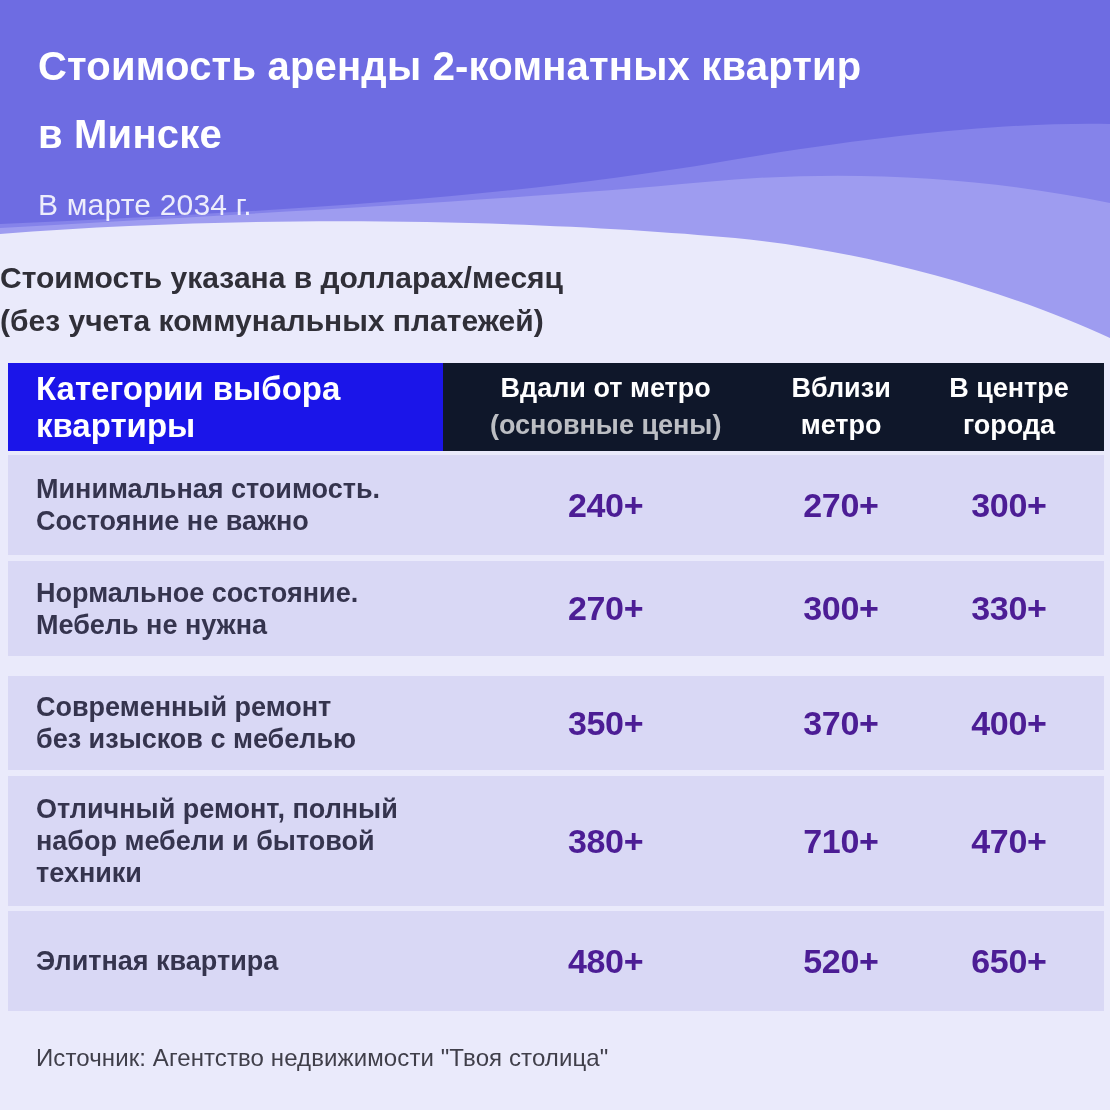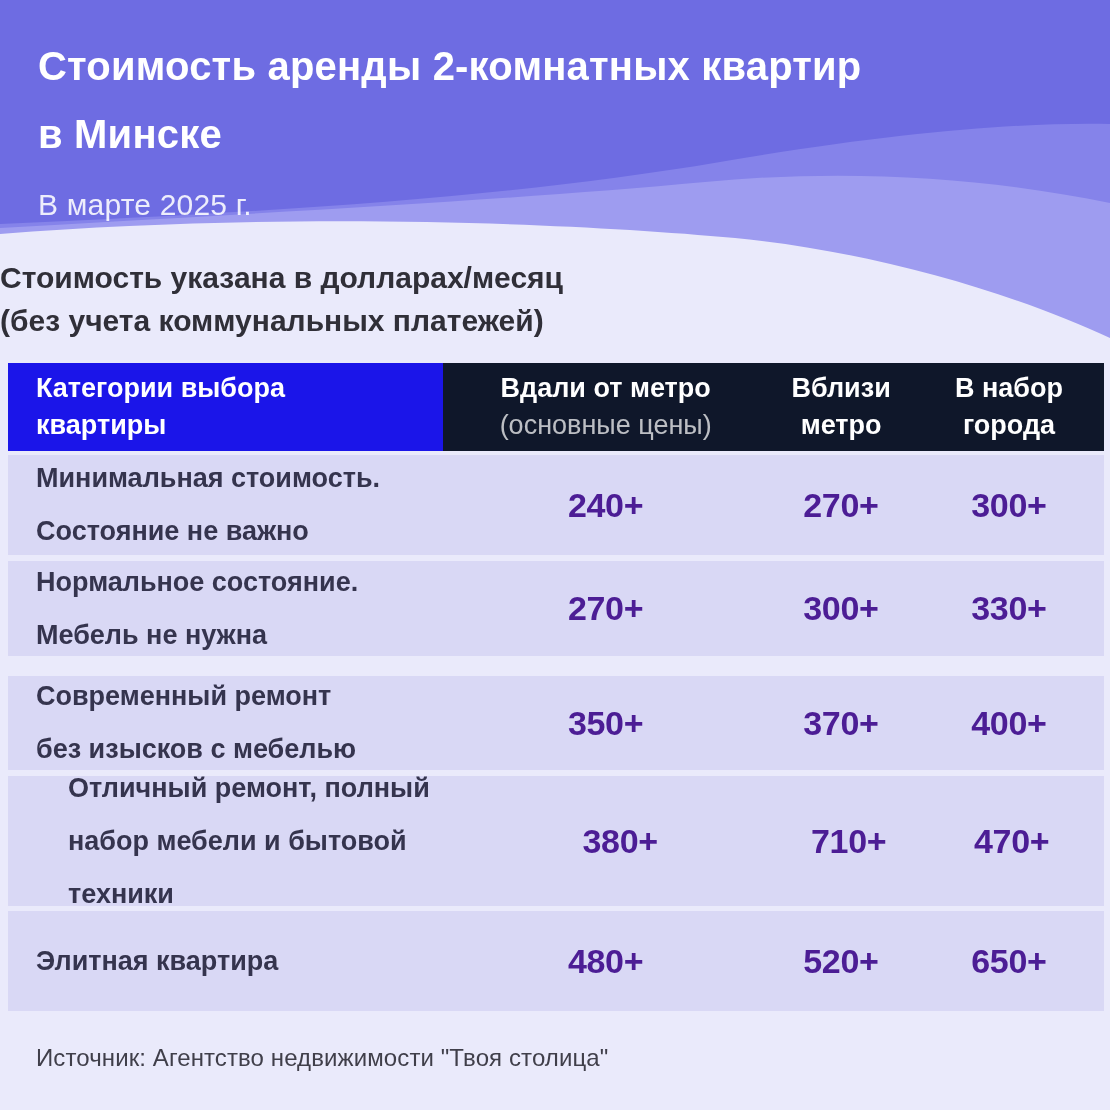--- a/index.html
+++ b/index.html
@@ -22,37 +22,37 @@
   }
   .note{
     position:absolute;left:0;top:256px;width:1110px;z-index:2;
     text-align:left;color:#302f38;font-size:30px;font-weight:bold;
     line-height:43px;white-space:pre-line;
   }
   .tbl{position:absolute;left:8px;top:363px;width:1096px;z-index:2;}
   .t-header{display:flex;height:88px;}
   .cell-cat{width:39.7%;box-sizing:border-box;padding-left:28px;display:flex;align-items:center;}
   .t-header .cell-cat{
-    background:#1b15e9;color:#ffffff;font-size:27px;font-weight:bold;
+    background:#1b15e9;color:#ffffff;font-size:33px;font-weight:bold;
     line-height:37px;white-space:pre-line;
   }
   .t-header .cols{width:60.3%;background:#0f172a;display:flex;}
   .colh{display:flex;flex-direction:column;align-items:center;justify-content:center;
     color:#ffffff;font-size:27px;font-weight:bold;line-height:37px;text-align:center;
     white-space:pre-line;}
   .col-1{width:49.2%;} .col-2{width:22.05%;} .col-3{width:28.75%;}
-  .colh .sub{color:rgba(255,255,255,.72);font-weight:400;text-align:right;}
+  .colh .sub{color:rgba(255,255,255,.72);font-weight:700;text-align:right;}
   .t-row{display:flex;background:#d9d8f5;margin-top:6px;}
   .t-row:nth-of-type(2){margin-top:4px;height:100px;}
   .t-row:nth-of-type(3){height:95px;}
   .t-row:nth-of-type(4){height:94px;margin-top:20px;}
-  .t-row:nth-of-type(5){height:130px;padding-left:32px;}
+  .t-row:nth-of-type(5){height:130px;}
   .t-row:nth-of-type(6){height:100px;margin-top:5px;}
   .t-row .cell-cat{
-    color:#35344e;font-size:27px;font-weight:bold;line-height:53px;white-space:pre-line;
+    color:#35344e;font-size:27px;font-weight:bold;line-height:32px;white-space:pre-line;
   }
   .cell-val{display:flex;align-items:center;justify-content:center;
     color:#4c1d95;font-size:34px;font-weight:bold;letter-spacing:-.3px;}
   .v-1{width:29.65%;} .v-2{width:13.3%;} .v-3{width:17.35%;}
   .source{
     position:absolute;left:36px;top:1044px;z-index:2;
     color:#403f4a;font-size:24px;font-weight:400;letter-spacing:.1px;
   }
 </style>
 </head>
@@ -60,41 +60,41 @@
 
 <svg class="hdr-waves" viewBox="0 0 1110 360" preserveAspectRatio="none">
   <path fill="#9e9cf0" d="M0,0 H1110 V338 C1020,296 880,252 735,238 C560,222 280,212 0,234 Z"></path>
   <path fill="#8583ea" d="M0,0 H1110 V203 C990,178 850,168 705,182 C500,201 240,214 0,228 Z"></path>
   <path fill="#6e6ce2" d="M0,224 C280,212 520,196 720,162 C890,133 1020,122 1110,124 V0 H0 Z"></path>
 </svg>
 
 <div class="hdr-text">
   <h1 class="page-title">Стоимость аренды 2-комнатных квартир
 в Минске</h1>
-  <div class="page-subtitle">В марте 2025 г.</div>
+  <div class="page-subtitle">В марте 2034 г.</div>
 </div>
 
 <div class="note">Стоимость указана в долларах/месяц
 (без учета коммунальных платежей)</div>
 
 <div class="tbl">
   <div class="t-header">
     <div class="cell-cat">Категории выбора
 квартиры</div>
     <div class="cols">
       <div class="colh col-1">
         <span>Вдали от метро</span>
         <span class="sub">(основные цены)</span>
       </div>
       <div class="colh col-2">
         <span>Вблизи
 метро</span>
       </div>
       <div class="colh col-3">
-        <span>В набор
+        <span>В центре
 города</span>
       </div>
     </div>
   </div>
 
   <div class="t-row">
     <div class="cell-cat">Минимальная стоимость.
 Состояние не важно</div>
     <div class="cell-val v-1">240+</div>
     <div class="cell-val v-2">270+</div>

